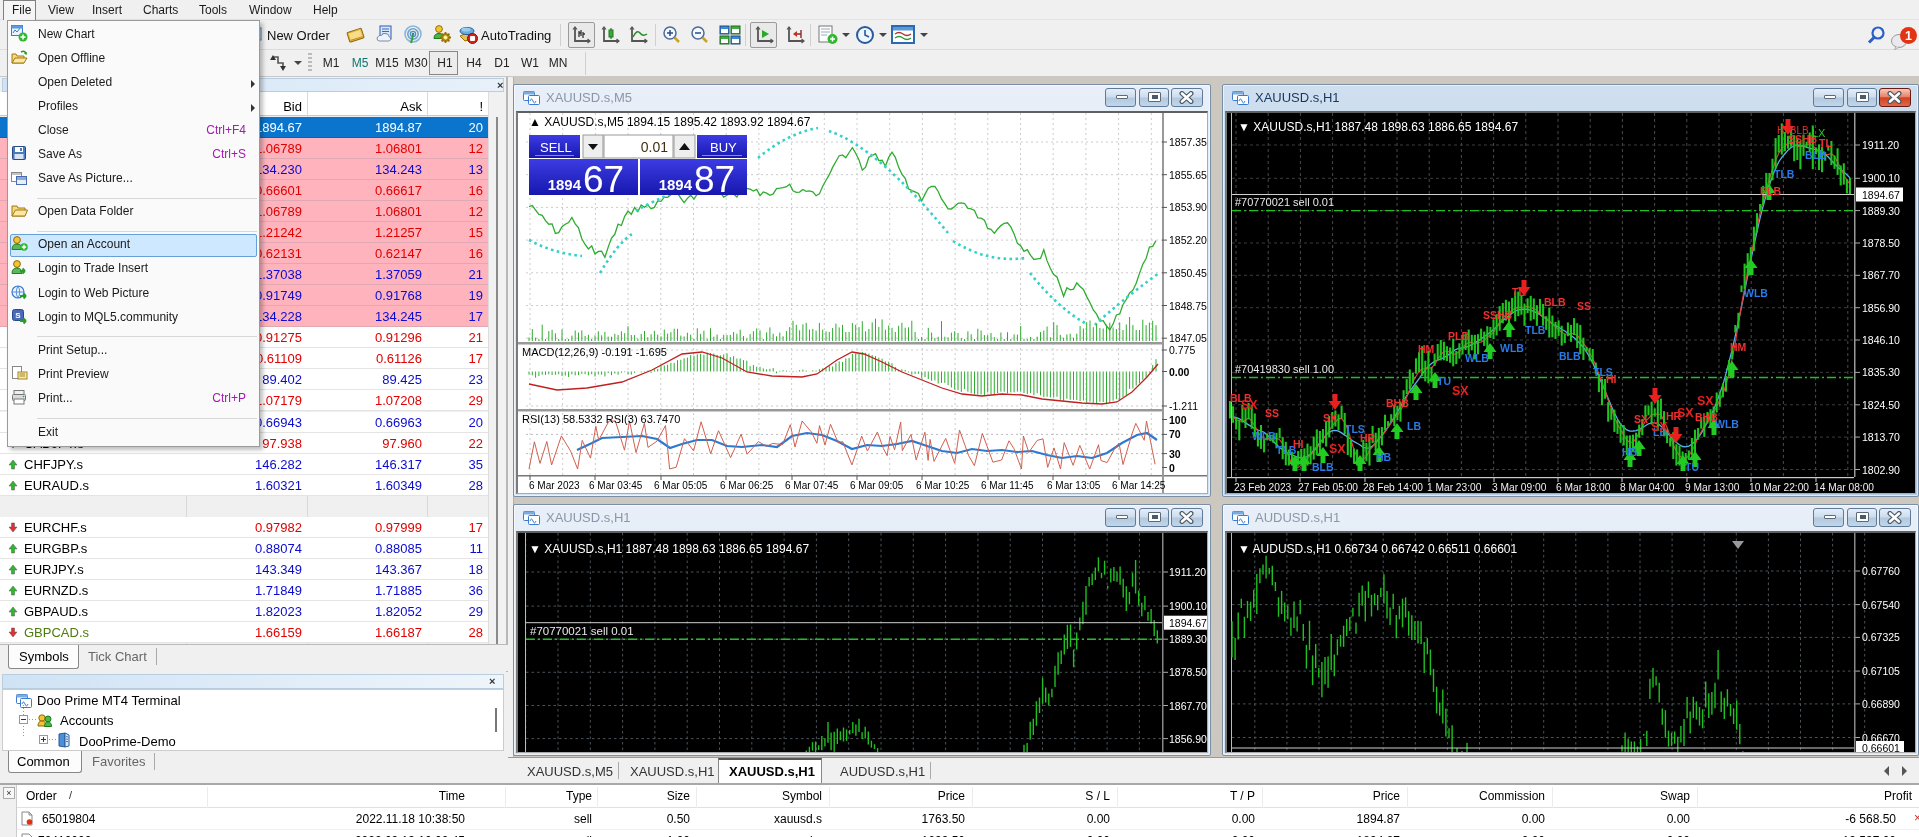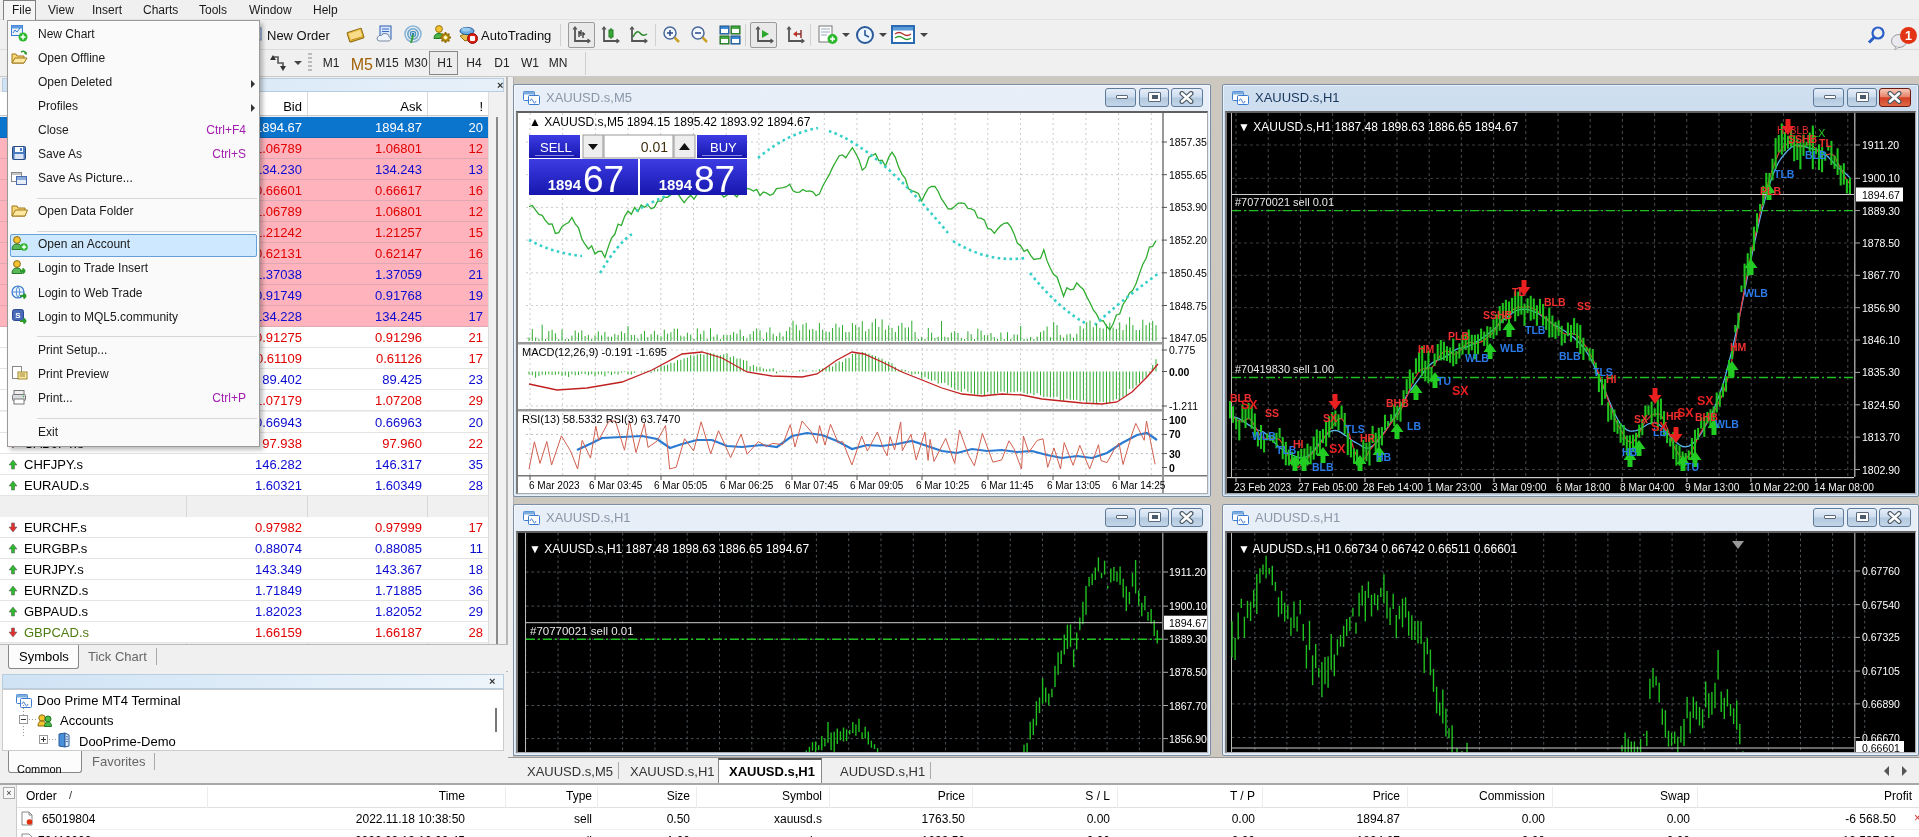--- a/index.html
+++ b/index.html
@@ -158,21 +158,21 @@
 </div>
 <div class="abs" style="left:0;top:50px;width:1919px;height:27px;background:#f0f0f0;border-bottom:1px solid #c8c8c8;">
 <svg class="abs" style="left:268px;top:4px" width="22" height="20">
         <path d="M5 3 L10 3 L10 9 L15 9 L15 15" stroke="#555" stroke-width="1.6" fill="none"></path>
         <path d="M2 6 L8 6 L5 1 Z" fill="#333"></path>
         <path d="M12 12 L18 12 L15 17 Z" fill="#333"></path>
       </svg>
 <div class="abs" style="left:294px;top:11px;width:0;height:0;border:4px solid transparent;border-top-color:#444;"></div>
 <div class="abs" style="left:308px;top:3px;width:4px;height:20px;background:repeating-linear-gradient(#bbb 0 2px, #f0f0f0 2px 4px);"></div>
 <div class="abs" style="left:318px;top:6px;width:26px;font-size:12px;color:#222;text-align:center;">M1</div>
-<div class="abs" style="left:347px;top:6px;width:26px;font-size:16px;color:#a16207;text-align:right;">M5</div>
+<div class="abs" style="left:347px;top:6px;width:26px;font-size:12px;color:#0f766e;text-align:center;">M5</div>
 <div class="abs" style="left:374px;top:6px;width:26px;font-size:12px;color:#222;text-align:center;">M15</div>
 <div class="abs" style="left:403px;top:6px;width:26px;font-size:12px;color:#222;text-align:center;">M30</div>
 <div class="abs" style="left:432px;top:6px;width:26px;font-size:12px;color:#222;text-align:center;">H1</div>
 <div class="abs" style="left:461px;top:6px;width:26px;font-size:12px;color:#222;text-align:center;">H4</div>
 <div class="abs" style="left:489px;top:6px;width:26px;font-size:12px;color:#222;text-align:center;">D1</div>
 <div class="abs" style="left:517px;top:6px;width:26px;font-size:12px;color:#222;text-align:center;">W1</div>
 <div class="abs" style="left:545px;top:6px;width:26px;font-size:12px;color:#222;text-align:center;">MN</div>
 <div class="abs" style="left:429px;top:1px;width:29px;height:24px;border:1px solid #888;background:#ececec;"></div>
 <div class="abs" style="left:432px;top:6px;width:26px;font-size:12px;color:#222;text-align:center;">H1</div>
 <div class="abs" style="left:585px;top:2px;width:1px;height:23px;background:#cfcfcf;"></div>
@@ -444,21 +444,21 @@
 <div class="abs" style="left:40px;top:46.5px;width:1px;height:5px;background:#333;"></div>
 <svg class="abs" style="left:54px;top:42px" width="14" height="17">
             <path d="M2 2 L8 1 L8 15 L2 14 Z" fill="#4a90d9" stroke="#2a5a99"></path>
             <path d="M8 1 L12 3 L12 14 L8 15 Z" fill="#d8e8f8" stroke="#2a5a99"></path>
             <path d="M9 4.5 L11 5 M9 7 L11 7.3 M9 9.5 L11 9.6" stroke="#2a5a99" stroke-width="0.8"></path>
           </svg>
 <div class="abs" style="left:76px;top:44px;font-size:13px;color:#000;">DooPrime-Demo</div>
 <div class="abs" style="left:492px;top:18px;width:2px;height:24px;background:#777;"></div>
 </div>
 <div class="abs" style="left:8px;top:79px;width:74px;height:22px;background:#fcfcfc;border:1px solid #888;border-top:none;border-radius:0 0 3px 3px;"></div>
-<div class="abs" style="left:17px;top:82px;font-size:11px;color:#000;margin-top:9px;">Common</div>
+<div class="abs" style="left:17px;top:82px;font-size:13px;color:#000;">Common</div>
 <div class="abs" style="left:92px;top:82px;font-size:13px;color:#666;">Favorites</div>
 <div class="abs" style="left:154px;top:81px;width:1px;height:17px;background:#aaa;"></div>
 </div>
 </div>
 <div class="abs" style="left:508px;top:77px;width:1411px;height:706px;background:#ccc8c0;">
 <div class="abs" style="left:0;top:0;width:6px;height:706px;background:#f0f0f0;border-right:1px solid #b0b0b0;"></div>
 <div class="abs" style="left:5px;top:7px;width:698px;height:413px;background:linear-gradient(#e8eff8,#d5e3f2);border:1px solid #7a8fa5;border-radius:2px;box-shadow:inset 0 0 0 1px rgba(255,255,255,0.55);">
         <svg class="abs" style="left:9px;top:5px" width="18" height="16">
           <rect x="0.5" y="1.5" width="11" height="9" rx="1" fill="#fff" stroke="#3a7ad0"></rect>
           <rect x="0.5" y="1.5" width="11" height="3" fill="#7aace0"></rect>
@@ -1844,21 +1844,21 @@
         <circle cx="6" cy="5" r="3.4" fill="#f4c430" stroke="#8a6a10"></circle>
         <path d="M1 14.5 q0 -5.5 5 -5.5 q5 0 5 5.5 Z" fill="#5ab85a" stroke="#2a7a2a"></path>
         <path d="M9 12 L14 12 M14 12 L11.5 9.5 M14 12 L11.5 14.5" stroke="#2a9a2a" stroke-width="1.8" fill="none"></path>
       </svg>
 <div class="mi" style="top:240px;">Login to Trade Insert</div>
 <svg class="abs" style="left:3px;top:263px" width="17" height="17">
         <circle cx="7" cy="8" r="6" fill="#eaf4fc" stroke="#3a7ad0" stroke-width="1.2"></circle>
         <path d="M1 8 L13 8 M7 2 Q3.5 8 7 14 M7 2 Q10.5 8 7 14" stroke="#3a7ad0" stroke-width="0.8" fill="none"></path>
         <path d="M9 12 L15 12 M15 12 L12.5 9.5 M15 12 L12.5 14.5" stroke="#2a9a2a" stroke-width="1.8" fill="none"></path>
       </svg>
-<div class="mi" style="top:265px;">Login to Web Trade</div>
+<div class="mi" style="top:265px;">Login to Web Picture</div>
 <svg class="abs" style="left:3px;top:287px" width="17" height="17">
         <rect x="1.5" y="1.5" width="11" height="11" rx="2" fill="#4a6ab8" stroke="#2a4a90"></rect>
         <text x="7" y="10" font-size="8" fill="#fff" text-anchor="middle" font-weight="bold">S</text>
         <path d="M9 13 L15 13 M15 13 L12.5 10.5 M15 13 L12.5 15.5" stroke="#2a9a2a" stroke-width="1.8" fill="none"></path>
       </svg>
 <div class="mi" style="top:289px;">Login to MQL5.community</div>
 <div class="mi" style="top:322px;">Print Setup...</div>
 <svg class="abs" style="left:3px;top:344px" width="17" height="17">
         <rect x="1.5" y="1.5" width="9" height="12" fill="#fff" stroke="#888"></rect>
         <rect x="7" y="7" width="9" height="7" fill="#f8e8a8" stroke="#a08828"></rect>

